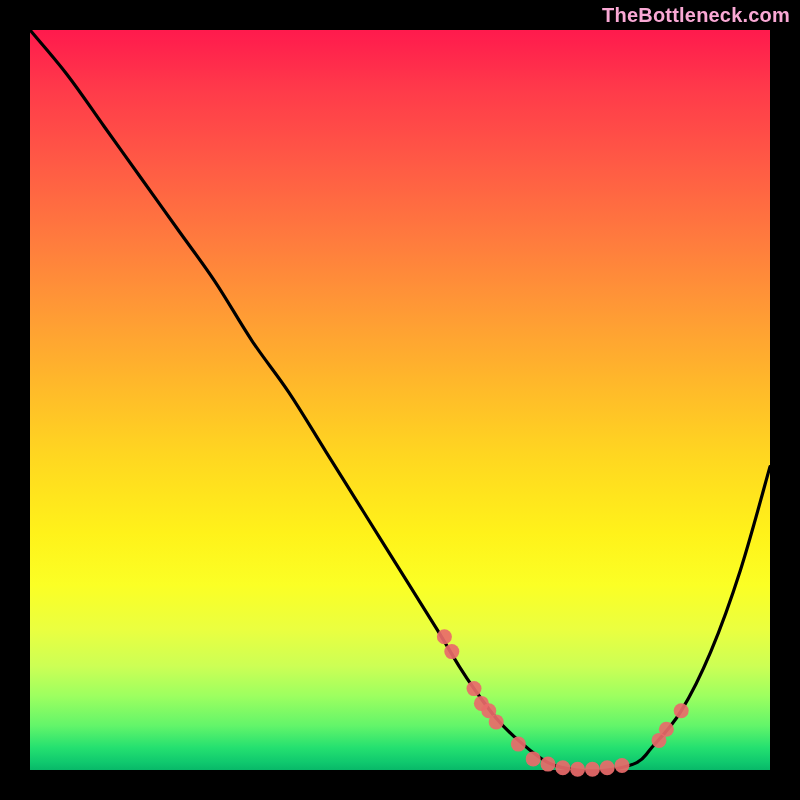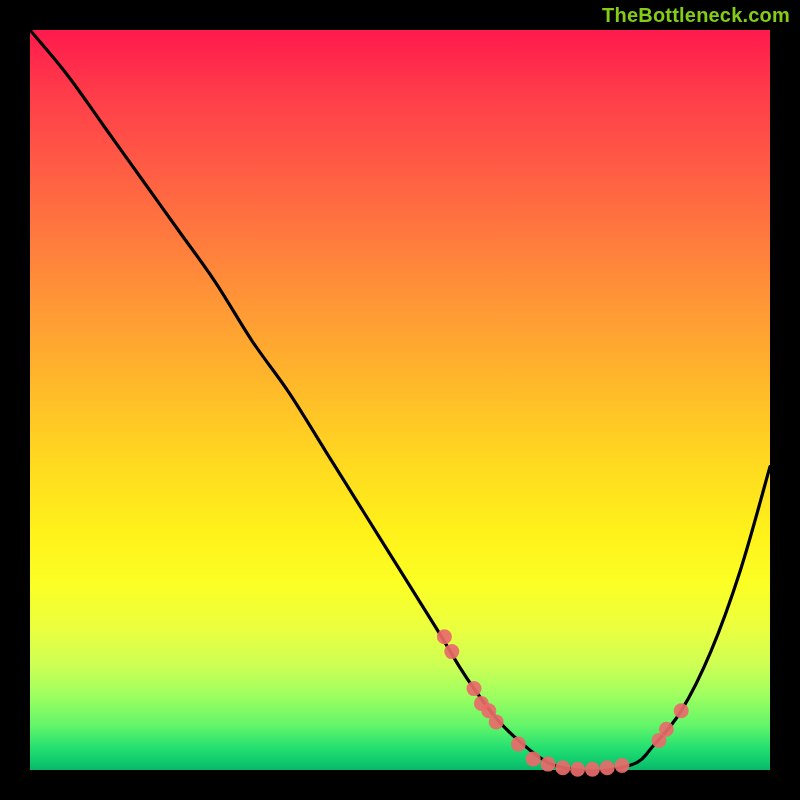--- a/index.html
+++ b/index.html
@@ -41,21 +41,21 @@
       #24e070 97%,
       #0fc86e 99%,
       #08b868 100%);
   }
   .watermark {
     position: absolute;
     top: 4px;
     right: 10px;
     font-size: 20px;
     font-weight: 600;
-    color: #84cc16;
+    color: #f9a8d4;
     letter-spacing: 0.2px;
     text-align: center;
   }
   svg.curve {
     position: absolute;
     left: 0;
     top: 0;
     width: 740px;
     height: 740px;
     overflow: visible;

